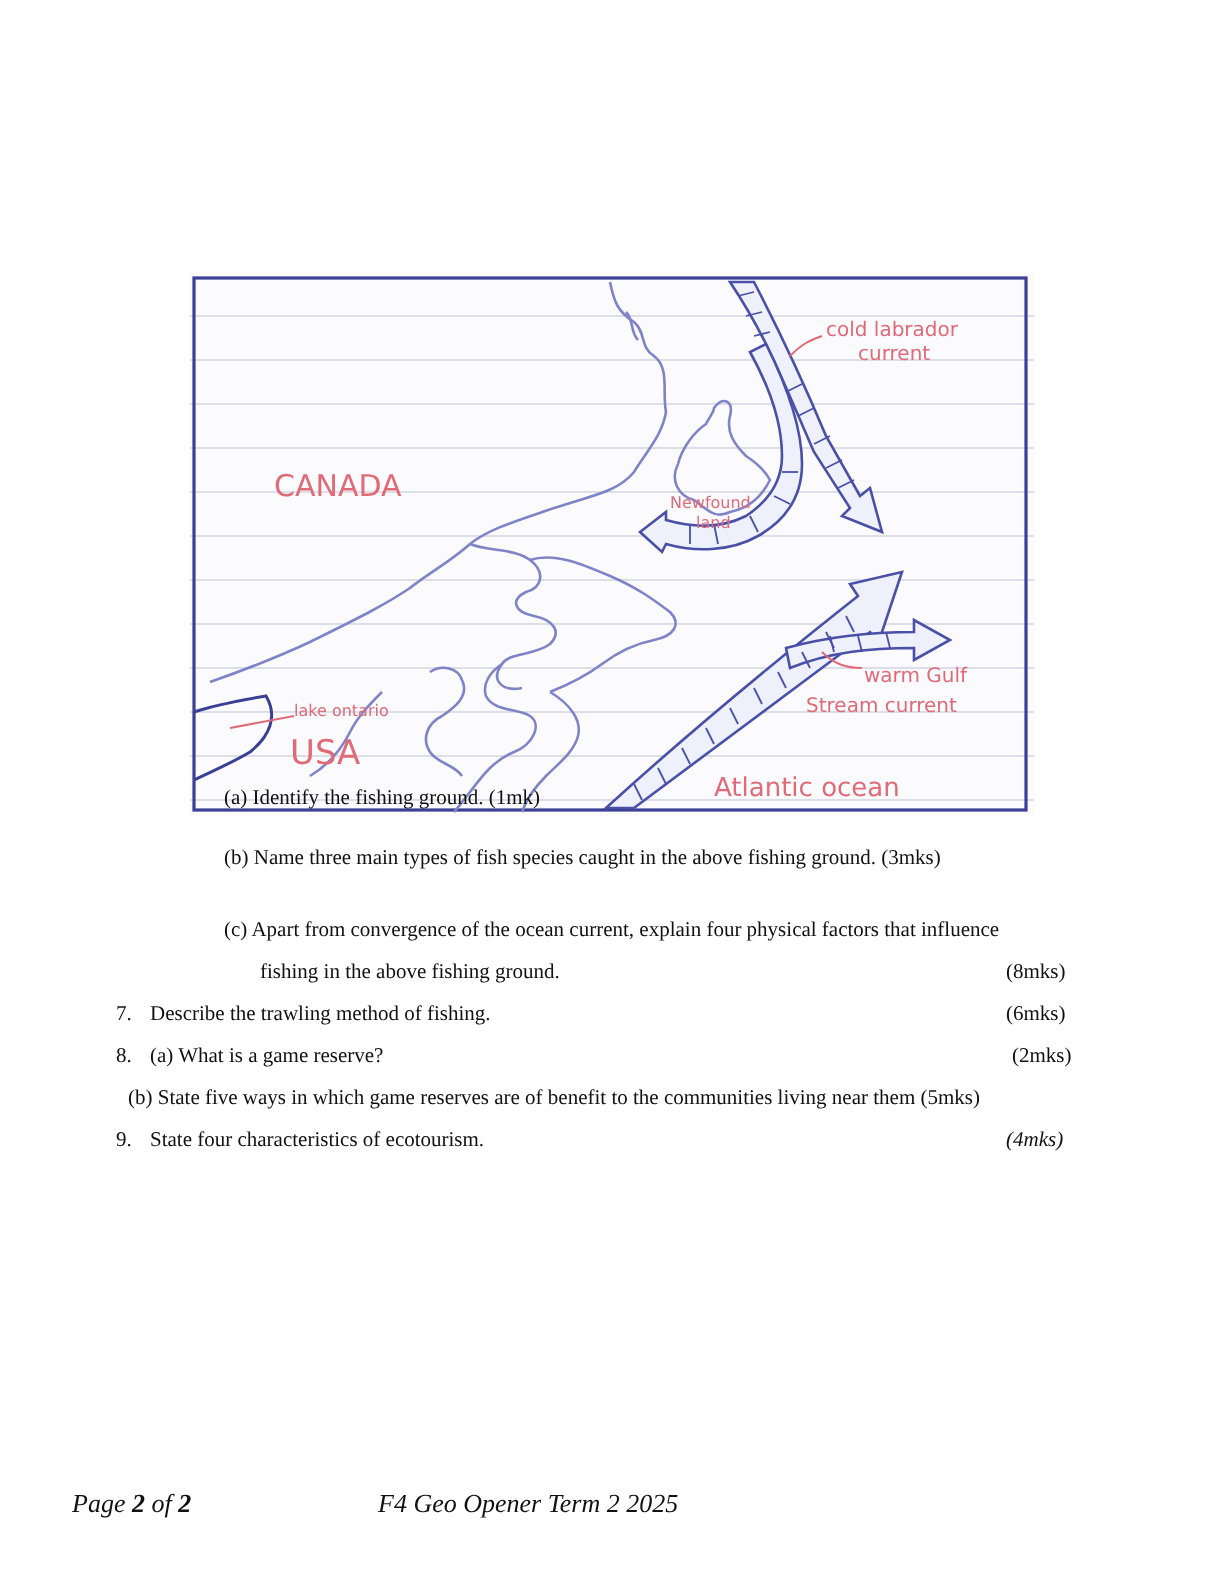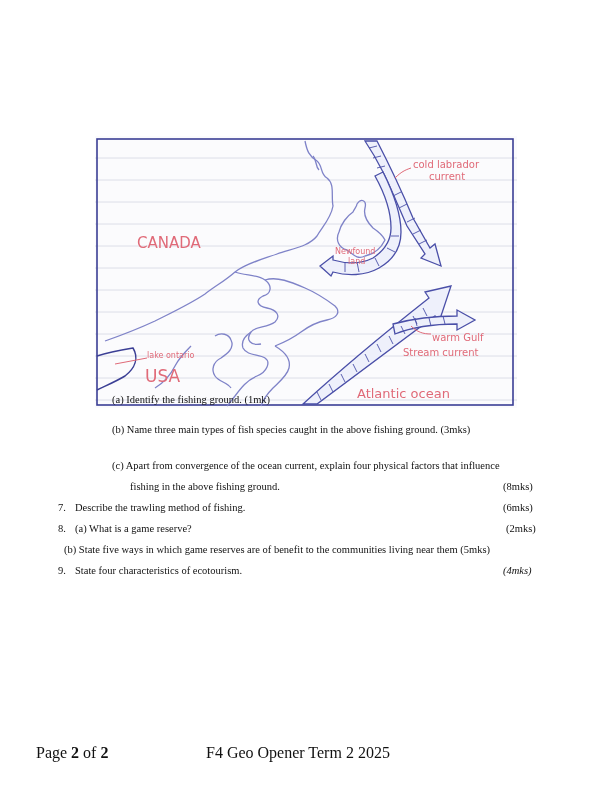--- a/index.html
+++ b/index.html
@@ -5,21 +5,21 @@
   html, body { margin: 0; padding: 0; background: #ffffff; }
   body { width: 612px; height: 792px; position: relative; overflow: hidden;
          font-family: "Liberation Serif", "DejaVu Serif", serif; color: #111; }
   .map-wrap { position: absolute; left: 95px; top: 136px; width: 422px; height: 272px;
               background: #fbfbfd; }
   .map-wrap svg { width: 100%; height: 100%; display: block; }
   .hw { font-family: "DejaVu Sans", sans-serif; fill: #e06a78; }
   .q { position: absolute; font-size: 10.5px; line-height: 14px; white-space: nowrap; }
   .marks { position: absolute; font-size: 10.5px; line-height: 14px; white-space: nowrap; }
   .num { position: absolute; font-size: 10.5px; line-height: 14px; }
-  .footer { position: absolute; top: 744px; font-size: 16px; }
+  .footer { position: absolute; top: 744px; font-size: 13px; font-style: italic; }
   .footer b { font-weight: bold; }
 </style>
 </head>
 <body>
 
 <div class="map-wrap">
   <svg viewBox="0 0 422 272" xmlns="http://www.w3.org/2000/svg">
 
     <g stroke="#dcdee8" stroke-width="1">
       <line x1="0" y1="22" x2="422" y2="22"></line>
@@ -126,13 +126,13 @@
 <div class="num" style="left:58px; top:522px;">8.</div>
 <div class="q" style="left:75px; top:522px;">(a) What is a game reserve?</div>
 <div class="marks" style="left:506px; top:522px;">(2mks)</div>
 <div class="q" style="left:64px; top:543px;">(b) State five ways in which game reserves are of benefit to the communities living near them (5mks)</div>
 
 <div class="num" style="left:58px; top:564px;">9.</div>
 <div class="q" style="left:75px; top:564px;">State four characteristics of ecotourism.</div>
 <div class="marks" style="left:503px; top:564px;font-style:italic;">(4mks)</div>
 
 <div class="footer" style="left:36px;"><span>Page </span><b>2</b><span> of </span><b>2</b></div>
-<div class="footer" style="left:206px;">F4 Geo Opener Term 2 2025</div>
+<div class="footer" style="left:189px;">F4 Geo Opener Term 2 2025</div>
 
 </body></html>

